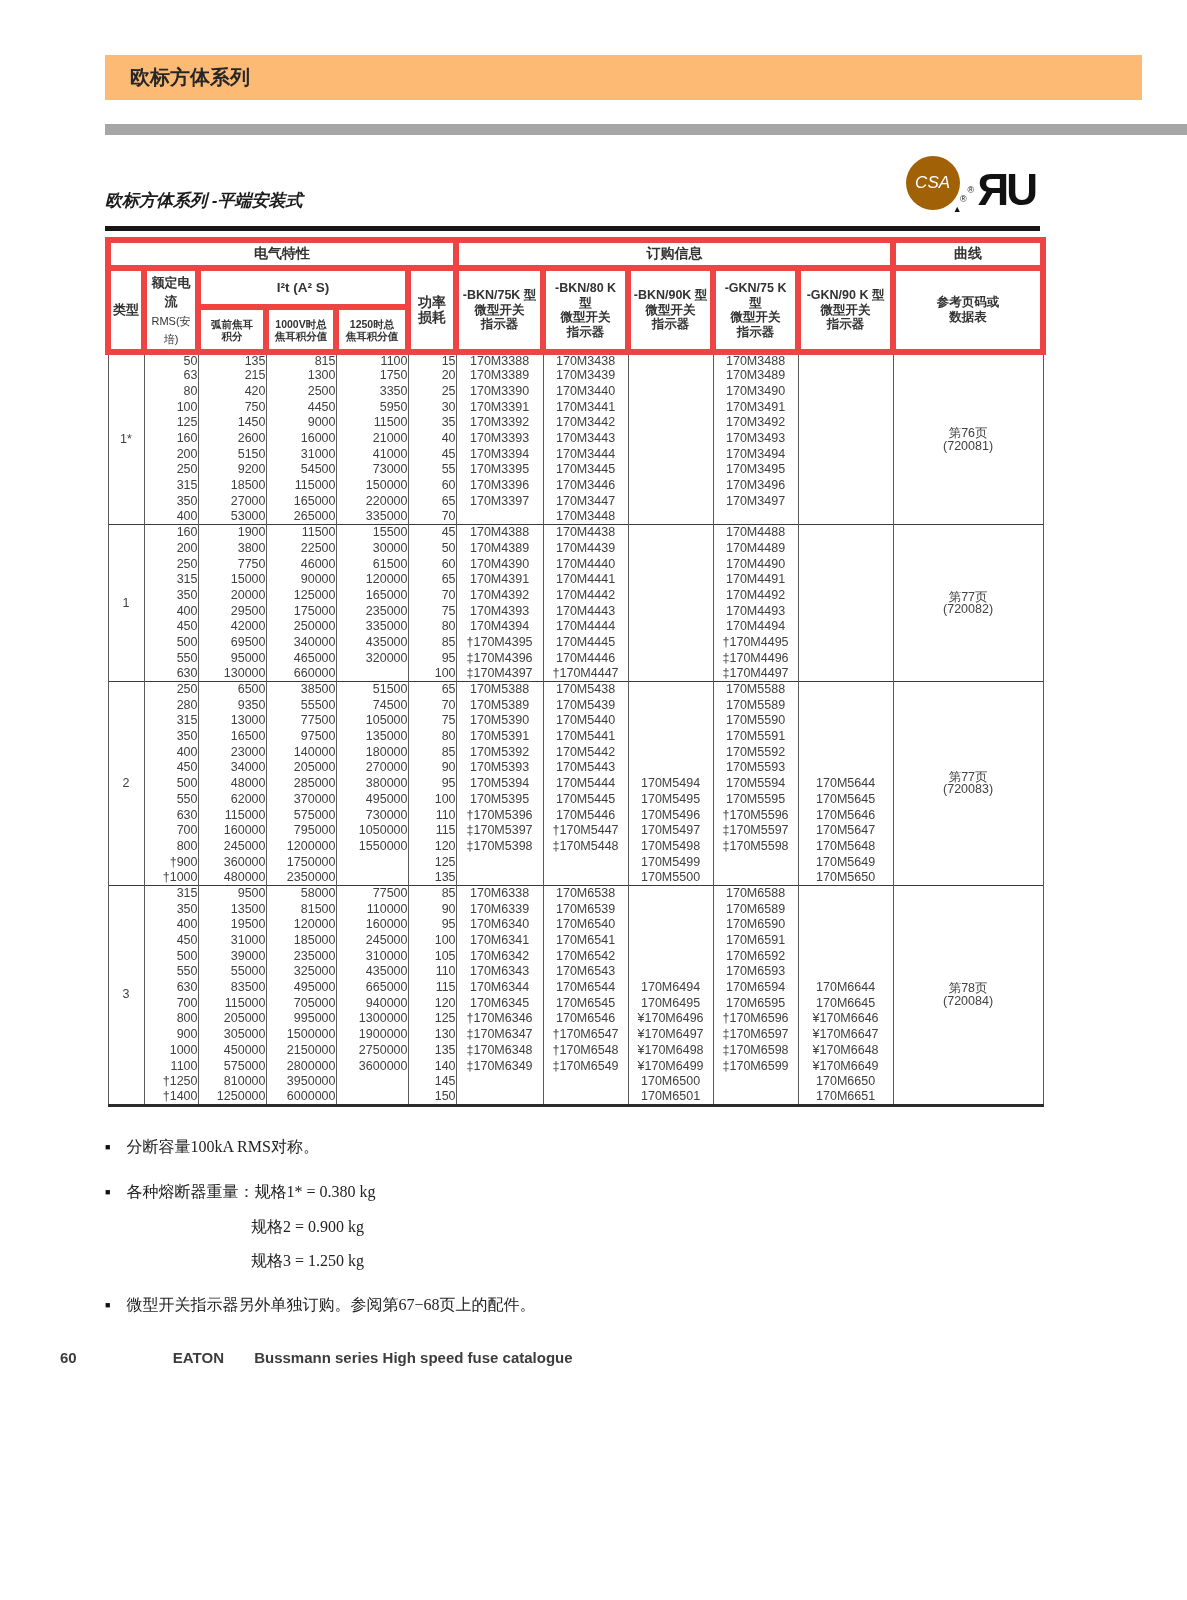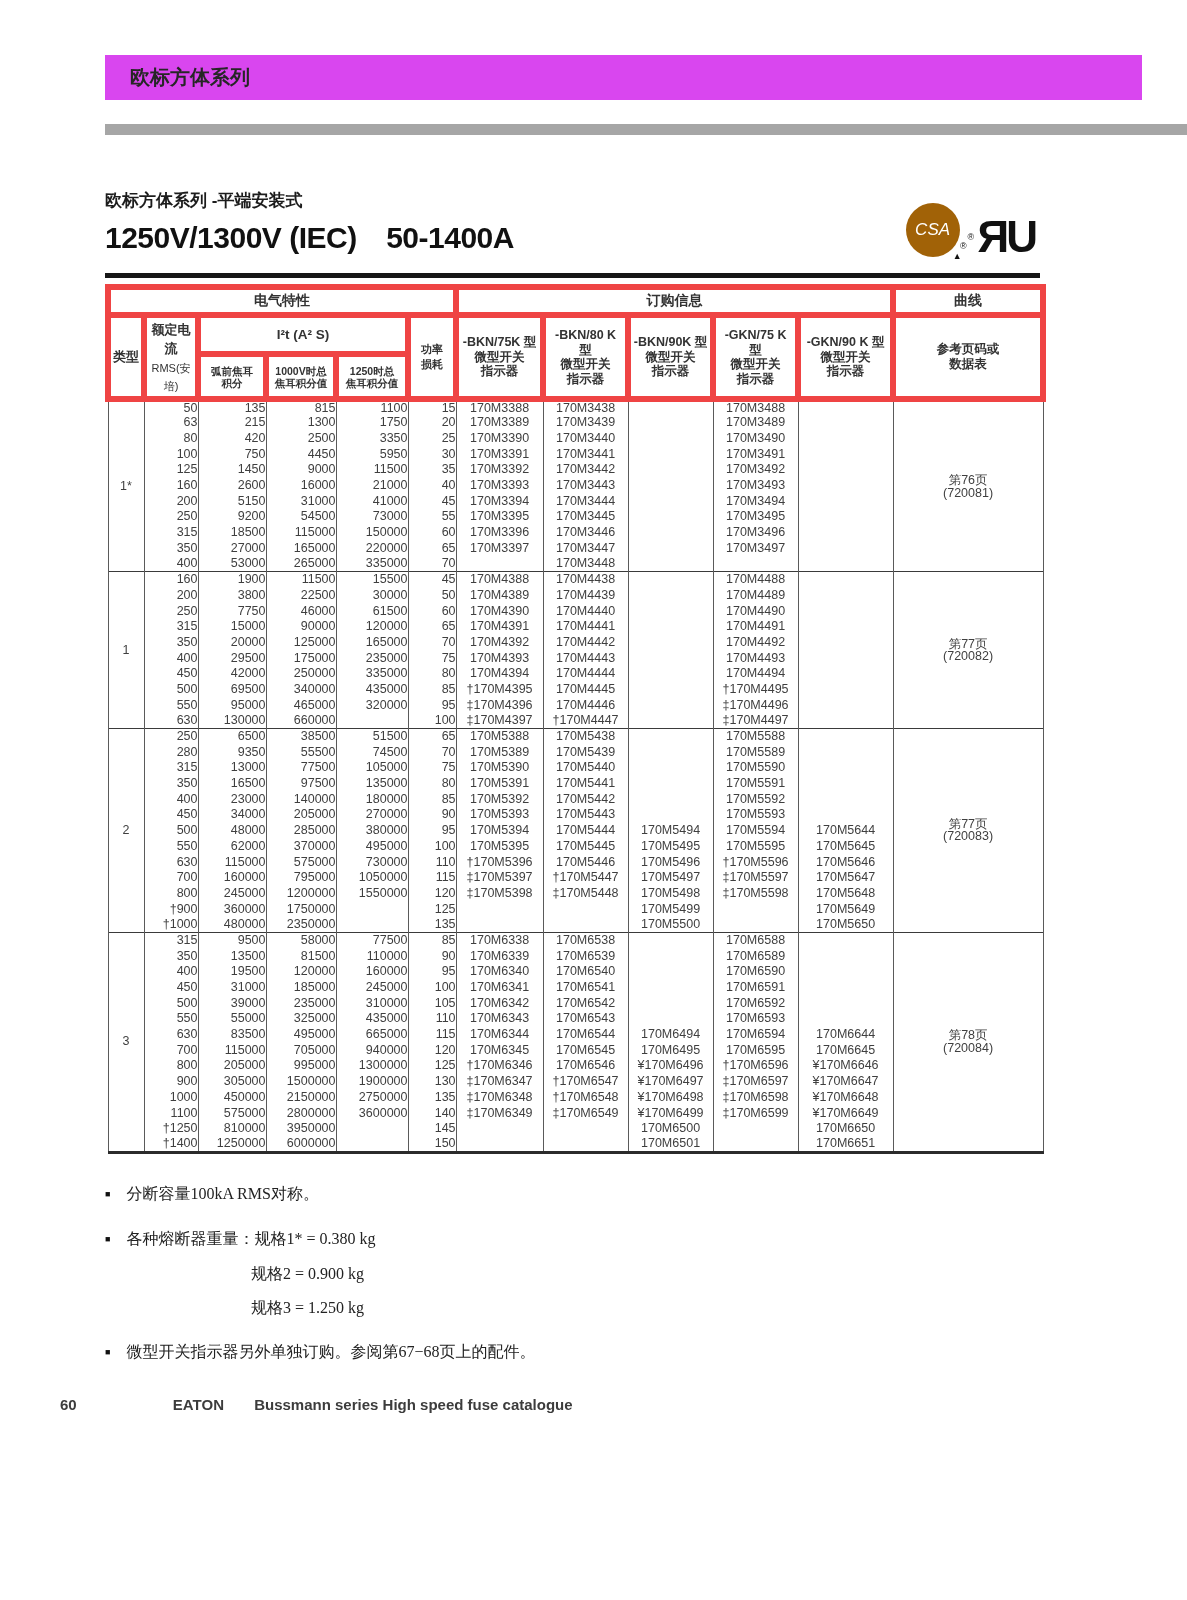--- a/index.html
+++ b/index.html
@@ -3,47 +3,47 @@
 <meta charset="utf-8">
 <style>
   * { margin:0; padding:0; box-sizing:border-box; }
   html,body { background:#ffffff; }
   body {
     width:1187px; height:1600px; position:relative;
     font-family:"Liberation Sans", sans-serif; color:#3a3a3a;
   }
   .banner {
     margin:55px 45px 0 105px; height:45px;
-    background:#d946ef; display:flex; align-items:center;
+    background:#fdba74; display:flex; align-items:center;
     padding-left:25px; font-size:20px; font-weight:600; color:#262626;
   }
   .gray-bar { margin:24px 0 0 105px; height:11px; background:#a6a6a6; }
   .title-block { position:relative; margin:54px 0 0 105px; width:935px; }
-  .subtitle { font-size:17px; font-weight:bold; color:#1c1c1c; }
+  .subtitle { font-size:17px; font-weight:bold; color:#1c1c1c;font-style:italic; }
   .main-title { margin-top:6px; font-size:30px; font-weight:bold; letter-spacing:-0.5px; color:#111; }
   .logos { position:absolute; right:5px; bottom:2px; display:flex; align-items:flex-end; gap:18px; }
   .csa-logo { position:relative; width:54px; height:54px; background:#a16207; border-radius:50%;
     color:#fff; display:flex; align-items:center; justify-content:center;
     font-weight:normal; font-style:italic; font-size:17px; }
   .csa-reg { position:absolute; right:-7px; bottom:6px; font-size:9px; color:#111; font-style:normal; }
   .csa-tri { position:absolute; right:-2px; bottom:-4px; font-size:9px; color:#111; font-style:normal; }
   .ul-logo { position:relative; font-size:44px; line-height:40px; font-weight:800; letter-spacing:-3px; color:#111; }
   .ul-reg { position:absolute; left:-10px; bottom:0; font-size:9px; font-weight:normal; letter-spacing:0; }
   .black-rule { margin:14px 0 0 105px; width:935px; height:5px; background:#161616; }
   table.spec { margin:6px 0 0 105px; width:935px; border-collapse:collapse; table-layout:fixed;
     border-bottom:3px solid #2b2b2b; }
   table.spec thead th { border:6px solid #ef4444; font-weight:bold; text-align:center;
     vertical-align:middle; padding:2px 1px; color:#333; }
   th.sec { font-size:14px; height:26px; }
   th.h-type { font-size:13px; }
   th.h-current .l1 { font-size:13px; }
   th.h-current .l2 { font-size:11px; font-weight:normal; }
   th.h-i2t { font-size:13.5px; height:30px; }
   th.h-sub { font-size:10.5px; line-height:12px; height:30px; }
-  th.h-power { font-size:11px; line-height:15px; }
+  th.h-power { font-size:14px; line-height:15px; }
   th.part { font-size:12.5px; line-height:14.5px; }
   th.h-ref { font-size:12.5px; line-height:15px; }
   table.spec tbody td { border-left:1px solid #5a5a5a; border-right:1px solid #5a5a5a;
     height:15.7px; padding:0; font-size:12.5px; line-height:1; color:#3f3f3f; white-space:nowrap; }
   table.spec tbody tr.group-first td { border-top:1.5px solid #3a3a3a; }
   td.col-type { text-align:center; vertical-align:middle; }
   td.col-current { text-align:right; padding-right:12px; }
   td.col-num { text-align:right; padding-right:12px; }
   td.col-power { text-align:right; padding-right:13px; }
   td.col-part { text-align:center; }
@@ -65,21 +65,20 @@
 <div>
 
   <div class="banner">
     <span>欧标方体系列</span>
   </div>
 
   <div class="gray-bar"></div>
 
   <div class="title-block">
     <div class="subtitle">欧标方体系列 -平端安装式</div>
-    <div class="main-title">1250V/1300V (IEC)　50-1400A</div>
     <div class="logos">
       <span class="csa-logo">
         <span>CSA</span>
         <span class="csa-reg">®</span>
         <span class="csa-tri">▲</span>
       </span>
       <span class="ul-logo">
         <span class="ul-reg">®</span><span>ЯU</span>
       </span>
     </div>

